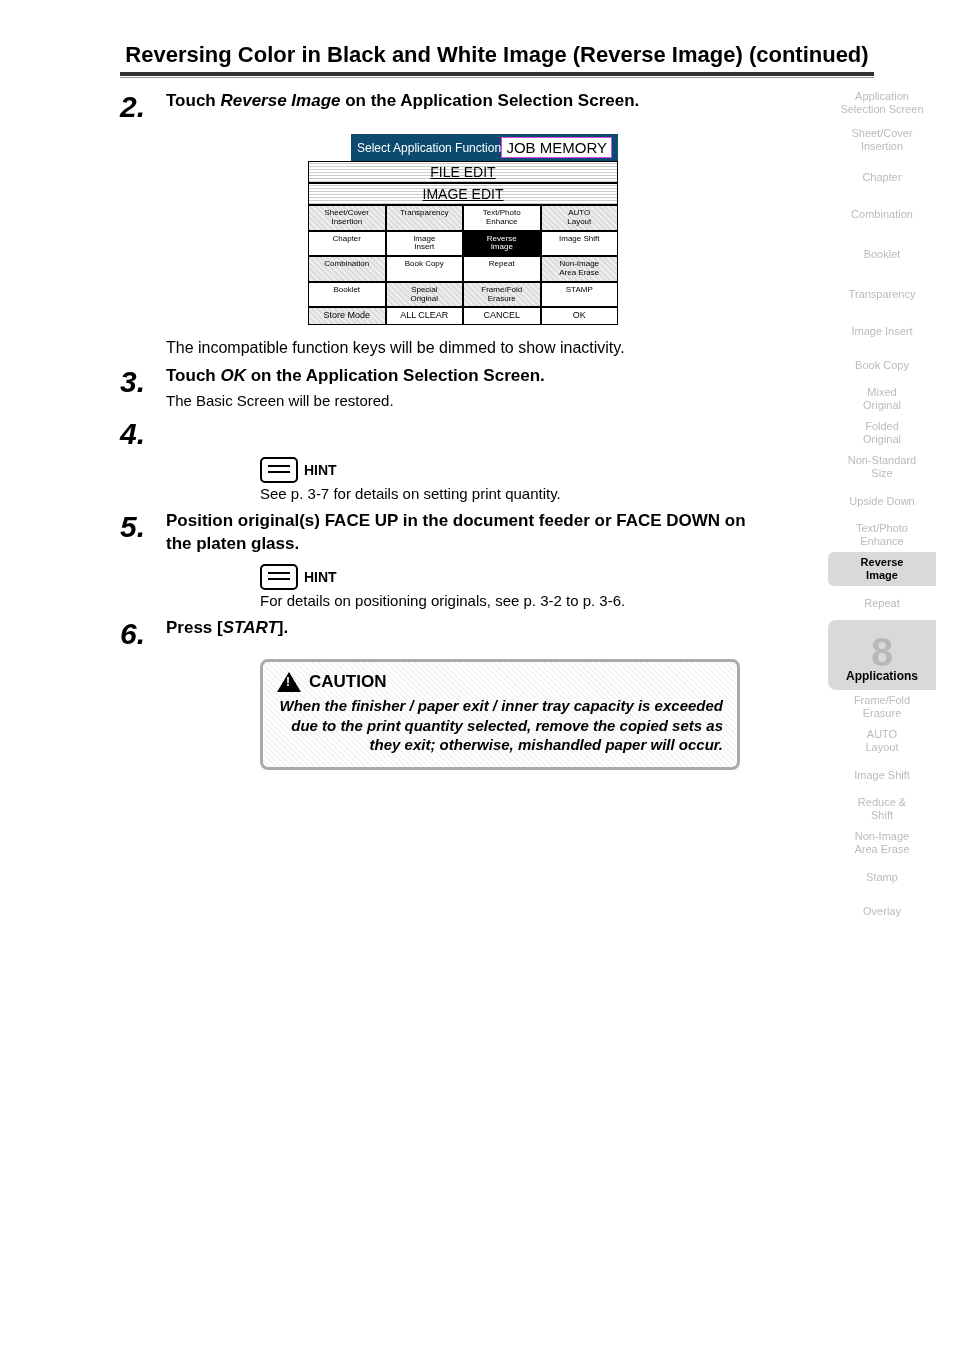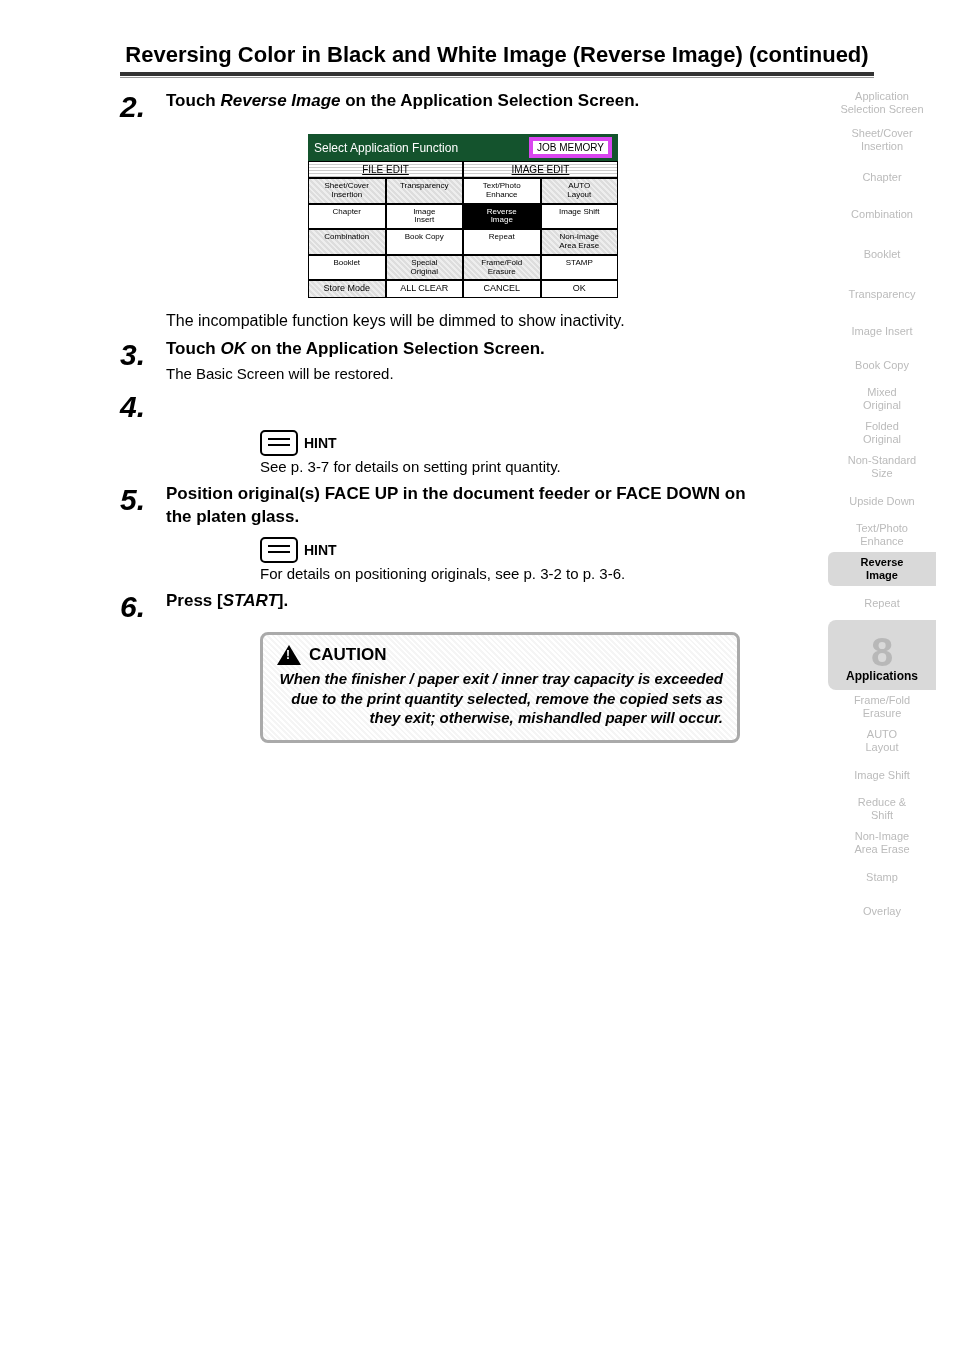--- a/index.html
+++ b/index.html
@@ -92,36 +92,37 @@
   .hint-text { font-size: 15px; margin-left: 140px; margin-top: 2px; }
 
   .para-note { font-size: 16px; margin-left: 46px; margin-top: 14px; margin-bottom: 2px; }
 
   
   .ui-mock {
     margin: 6px auto 0 auto;
     width: 310px;
   }
   .ui-title {
-    background:#14532d;
+    background:#0c4a6e;
     color:#fff;
     font-size:12px;
     padding:3px 6px;
     display:flex;
     align-items:center;
+    margin-left:43px;
   }
   .ui-title .jm {
     margin-left:auto;
     background:#fff;
     color:#000;
-    border:4px solid #d946ef;
-    font-size:10px;
+    border:1px solid #d946ef;
+    font-size:15px;
     padding:1px 4px;
   }
-  .ui-sections { display:flex; font-size:10px; }
+  .ui-sections { display:flex; font-size:14px;flex-direction:column; }
   .ui-sec {
     flex:1;
     text-align:center;
     border:1px solid #000;
     color:#000;
     padding:2px 0;
     position:relative;
     background:
       repeating-linear-gradient(0deg,#ccc 0 1px, transparent 1px 3px);
     text-decoration: underline;

